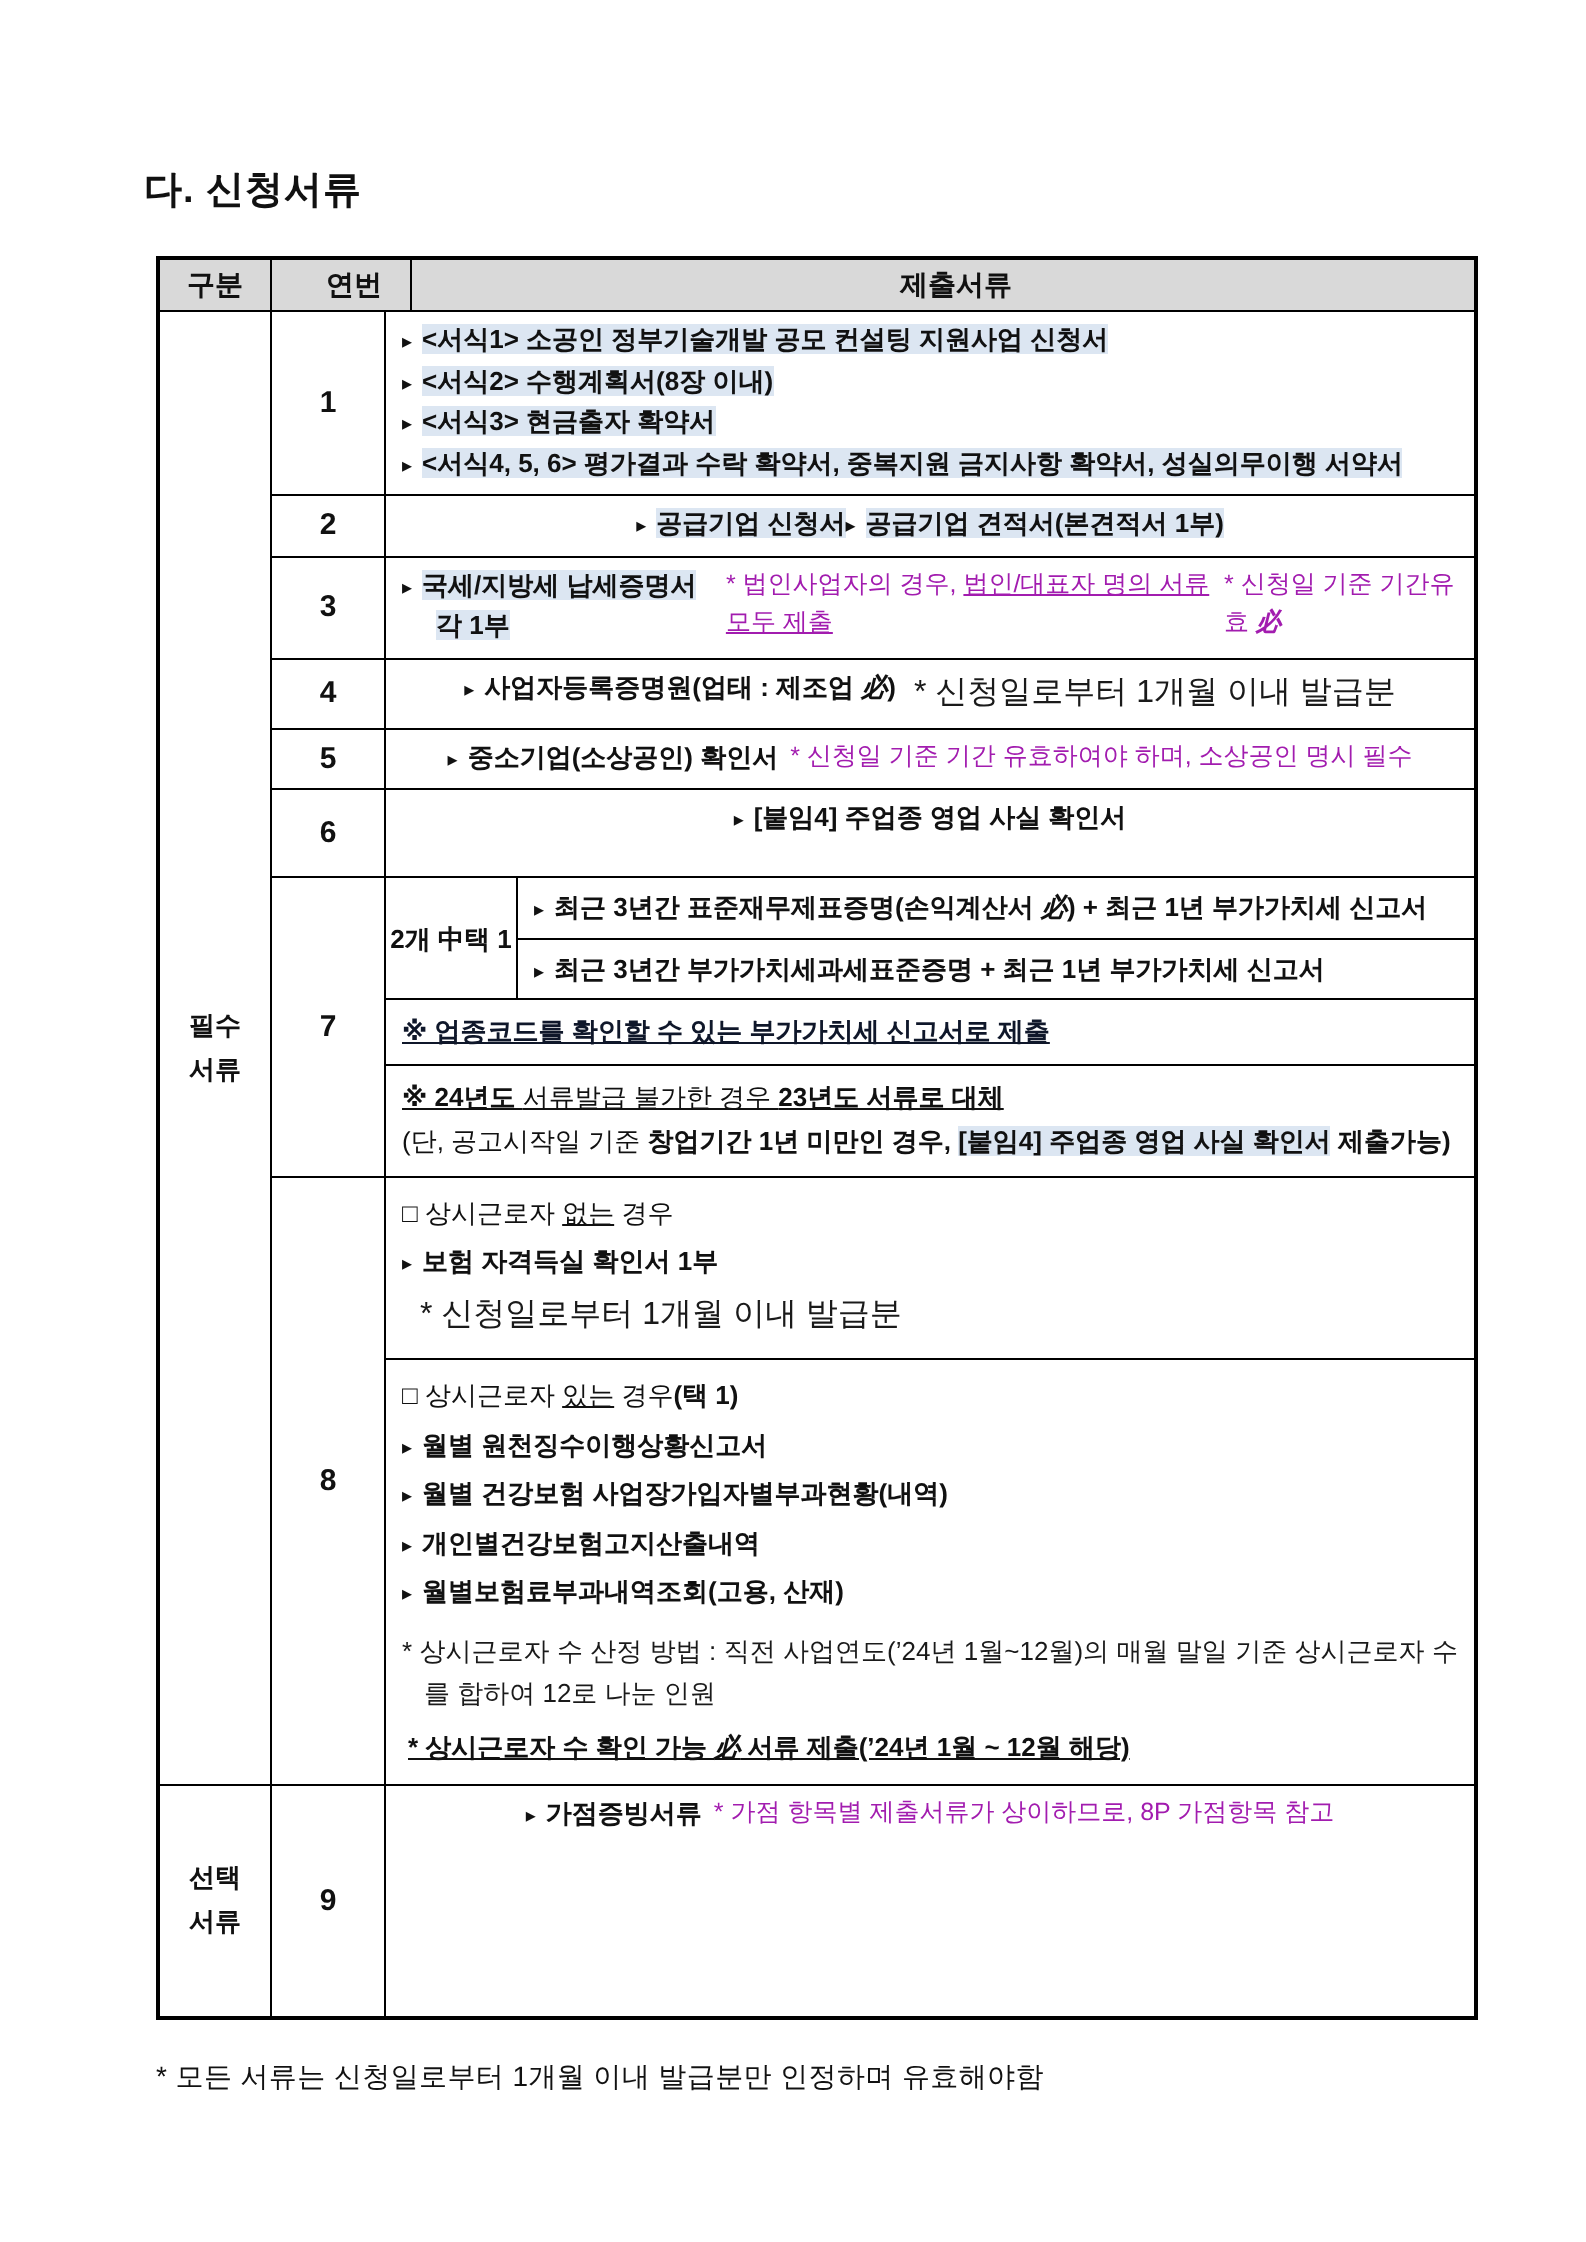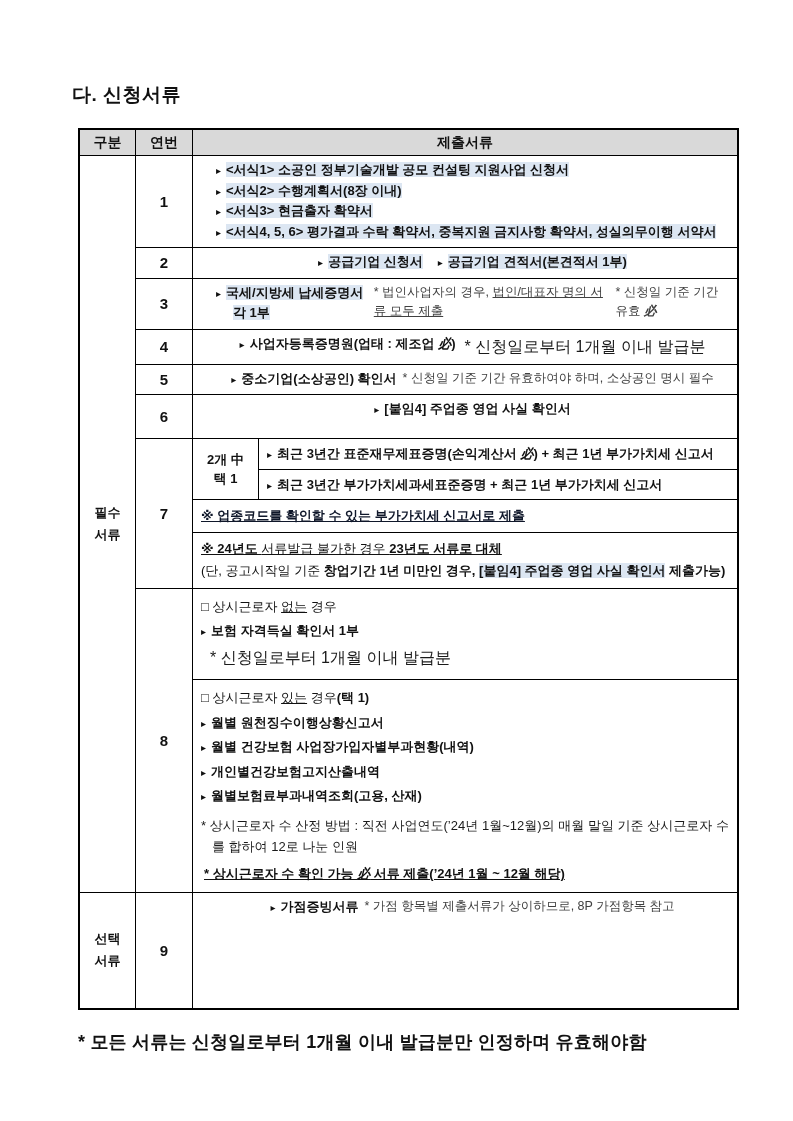--- a/index.html
+++ b/index.html
@@ -5,65 +5,65 @@
   html,body{margin:0;padding:0;}
   body{
     width:793px;height:1121px;background:#ffffff;overflow:hidden;
     font-family:"Liberation Sans","DejaVu Sans",sans-serif;color:#111;
     position:relative;
   }
   .page{padding:82px 58px 0 72px;}
   .doc-title{font-size:19px;font-weight:700;letter-spacing:.5px;margin:0 0 20px 0;}
 
   .doc-table{width:657px;margin-left:6px;border:2px solid #000;font-size:13px;}
-  .thead{display:grid;grid-template-columns:56px 57px 1fr;background:#d9d9d9;border-bottom:1px solid #000;}
+  .thead{display:grid;grid-template-columns:56px 57px 1fr;background:#d9d9d9;border-bottom:1px solid #000;gap:13px;}
   .thead>div{padding:4px 0 3px;text-align:center;font-weight:700;font-size:14px;}
   .thead .bdr{border-right:1px solid #000;}
 
   .group{display:grid;grid-template-columns:56px 1fr;}
   .group+.group{border-top:1px solid #000;}
   .gcat{border-right:1px solid #000;display:flex;flex-direction:column;align-items:center;justify-content:center;
         font-weight:700;font-size:13px;line-height:1.7;text-align:center;}
   .row{display:grid;grid-template-columns:57px 1fr;}
   .row+.row{border-top:1px solid #000;}
   .rnum{border-right:1px solid #000;display:flex;align-items:center;justify-content:center;font-weight:700;font-size:15px;}
   .rcell{padding:4px 8px 5px;}
   .vcenter{display:flex;justify-content:center;}
 
-  .doc-line{padding-left:17px;text-indent:-17px;line-height:1.58;margin-left:15px;}
+  .doc-line{padding-left:17px;text-indent:-17px;line-height:1.58;}
   .bullet{font-size:10px;margin-right:5px;color:#111;}
   .hl{background:#dce6f2;font-weight:700;}
   .b{font-weight:700;}
   .u{text-decoration:underline;}
   .mark{font-family:"Liberation Serif","DejaVu Serif",serif;font-style:italic;font-weight:700;}
   .note{font-size:16px;line-height:1.5;padding-left:9px;color:#1a1a1a;margin-top:1px;}
-  .note-md{font-size:12.5px;line-height:1.55;padding-left:6px;color:#404040;}
+  .note-md{font-size:12.5px;line-height:1.55;padding-left:6px;color:#a21caf;}
 
   .nopad{padding:0;}
   .sec{padding:6px 8px;}
   .sec+.sec{border-top:1px solid #000;}
   .subtbl{display:grid;grid-template-columns:66px 1fr;padding:0;}
-  .pick{border-right:1px solid #000;display:flex;flex-direction:column;align-items:center;justify-content:center;
+  .pick{border-right:1px solid #000;display:flex;flex-direction:row;align-items:center;justify-content:center;
         font-weight:700;font-size:13px;line-height:1.5;}
   .opt{padding:5px 8px;}
   .opt+.opt{border-top:1px solid #000;}
   .opt-line{padding-left:17px;text-indent:-17px;line-height:1.5;text-align:justify;font-weight:700;}
   .red-note{color:#0f172a;font-weight:700;text-decoration:underline;line-height:1.5;}
   .alt-line{line-height:1.55;}
   .cond{line-height:1.6;text-align:justify;margin-top:2px;}
 
   .sec8{padding:8px 8px 9px;}
   .sec8+.sec8{border-top:1px solid #000;}
   .chk-line{line-height:1.6;margin-bottom:3px;}
   .doc-item{margin:4px 0;}
   .calc-note{font-size:13px;line-height:1.65;padding-left:11px;text-indent:-11px;text-align:justify;margin-top:8px;color:#1a1a1a;}
   .final-note{margin-top:7px;padding-left:3px;font-weight:700;}
 
   .r9cell{min-height:106px;}
-  .footer-note{font-weight:700;font-size:18px;margin:20px 0 0 6px;letter-spacing:.2px;}
+  .footer-note{font-weight:400;font-size:14px;margin:20px 0 0 6px;letter-spacing:.2px;}
 </style>
 </head>
 <body>
 
 <div class="page">
 
   <h1 class="doc-title">다. 신청서류</h1>
 
   <div class="doc-table">
 

